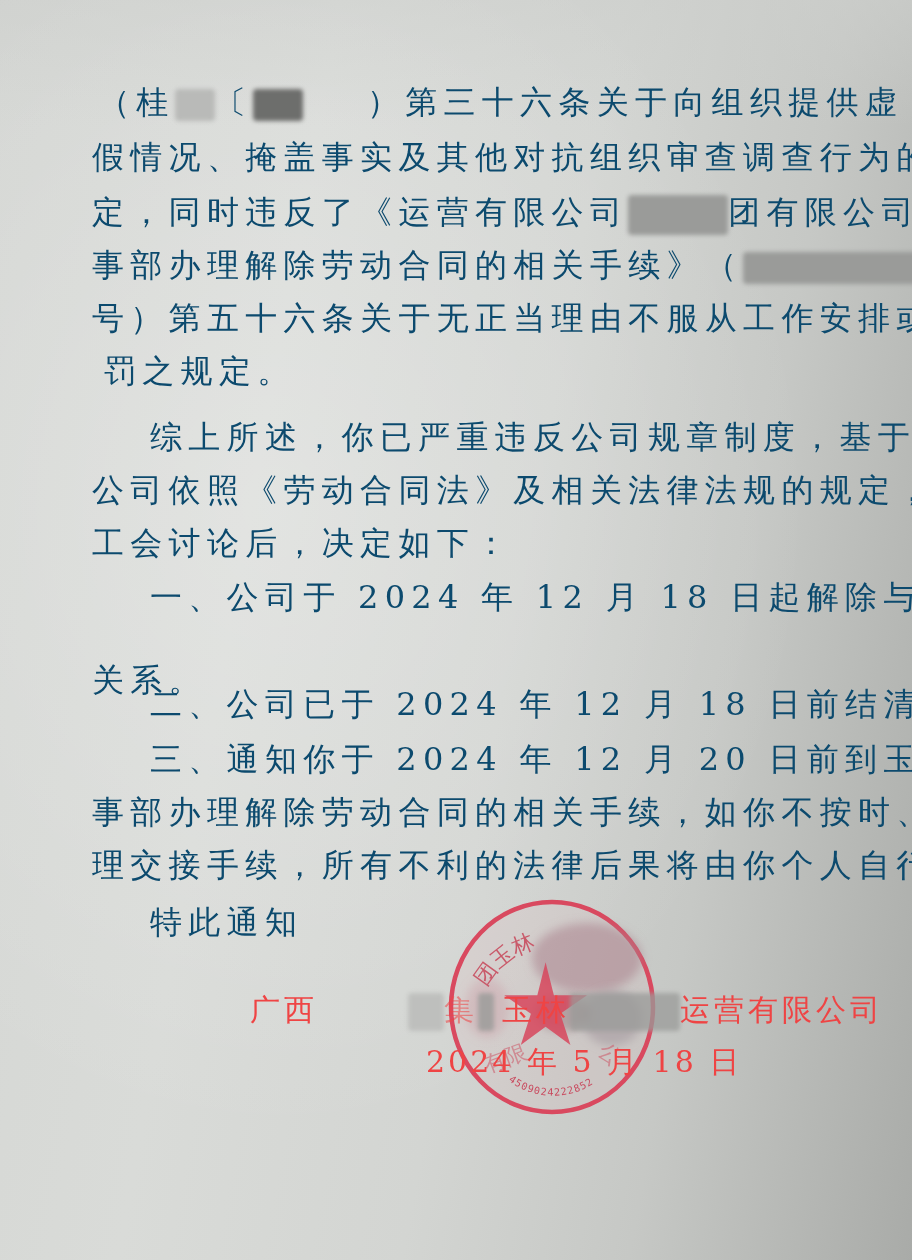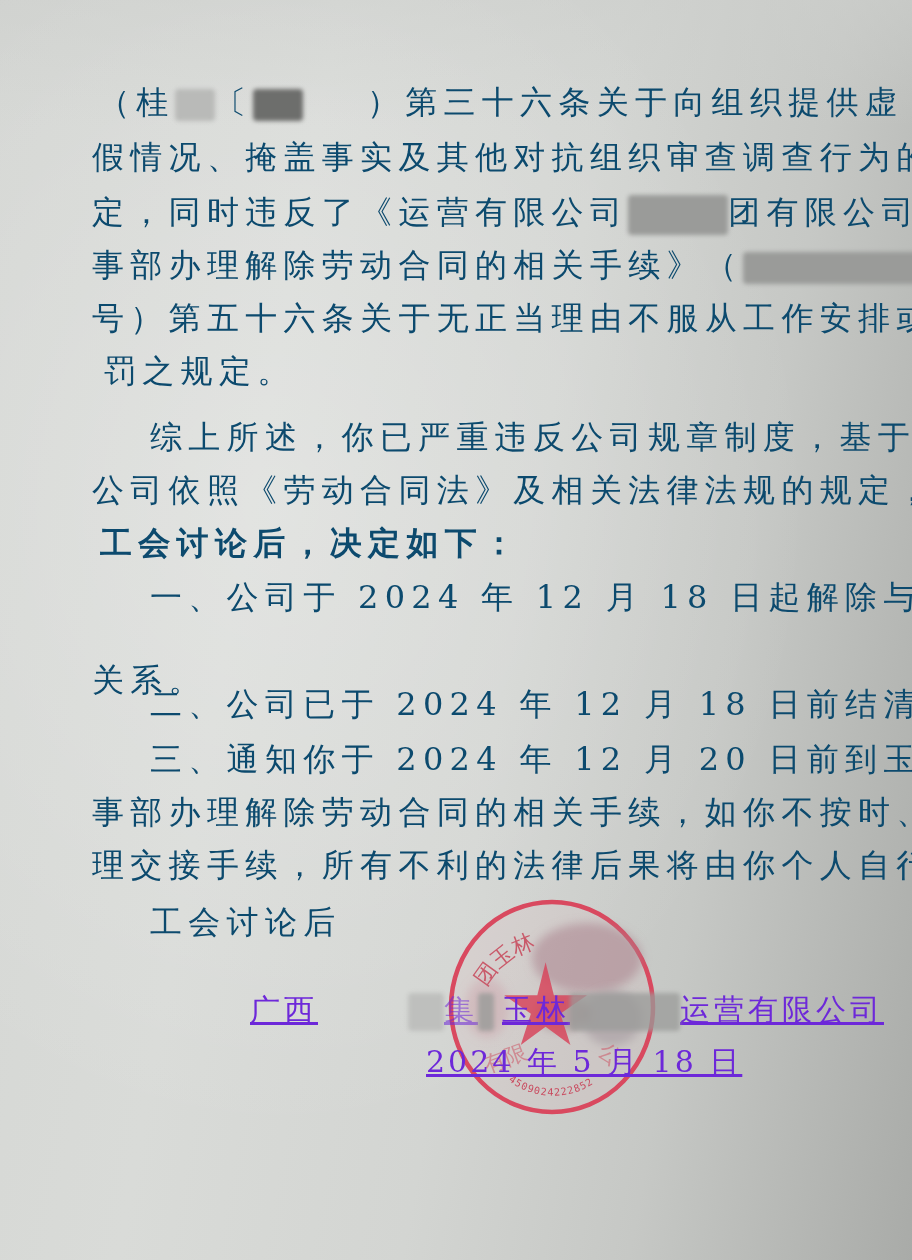--- a/index.html
+++ b/index.html
@@ -49,22 +49,21 @@
       width: 210px;
       height: 218px;
     }
     .stamp svg { width: 100%; height: 100%; }
     .sign-line {
       position: absolute;
       white-space: nowrap;
       font-size: 30px;
       line-height: 40px;
       letter-spacing: 4px;
-      color: #6d28d9;
-      text-decoration: underline;
+      color: #ef4444;
     }
   </style>
 </head>
 <body>
 
 <div class="paper"></div>
 
 <div class="line" style="left:98px; top:82px;">
   <span>（桂</span><span class="redact light" style="width:40px;"></span><span>〔</span><span class="redact dark" style="width:50px;"></span><span style="display:inline-block;width:64px;"></span><span>）第三十六条关于向组织提供虚</span>
 </div>
@@ -73,30 +72,30 @@
   <span>定，同时违反了《运营有限公司</span><span class="redact mid" style="width:100px; height:40px;"></span><span>团有限公司员工</span>
 </div>
 <div class="line" style="left:92px; top:245px;">
   <span>事部办理解除劳动合同的相关手续》（</span><span class="redact mid" style="width:180px;"></span><span>〕46</span>
 </div>
 <div class="line" style="left:92px; top:298px;">号）第五十六条关于无正当理由不服从工作安排或管理的处</div>
 <div class="line" style="left:104px; top:351px;">罚之规定。</div>
 
 <div class="line" style="left:150px; top:417px;">综上所述，你已严重违反公司规章制度，基于以上情况，</div>
 <div class="line" style="left:92px; top:470px;">公司依照《劳动合同法》及相关法律法规的规定，并经公司</div>
-<div class="line" style="left:100px; top:523px;font-weight:bold;">工会讨论后，决定如下：</div>
+<div class="line" style="left:92px; top:523px;">工会讨论后，决定如下：</div>
 
 <div class="line" style="left:150px; top:577px;">一、公司于 2024 年 12 月 18 日起解除与你的劳动合同</div>
 <div class="line" style="left:92px; top:660px;">关系。</div>
 <div class="line" style="left:150px; top:684px;">二、公司已于 2024 年 12 月 18 日前结清你的劳动报酬。</div>
 <div class="line" style="left:150px; top:739px;">三、通知你于 2024 年 12 月 20 日前到玉林公司党群人</div>
 <div class="line" style="left:92px; top:792px;">事部办理解除劳动合同的相关手续，如你不按时、按要求办</div>
 <div class="line" style="left:92px; top:845px;">理交接手续，所有不利的法律后果将由你个人自行承担。</div>
 
-<div class="line" style="left:150px; top:902px;">工会讨论后</div>
+<div class="line" style="left:150px; top:902px;">特此通知</div>
 
 <div class="stamp">
   <svg viewBox="0 0 210 218" xmlns="http://www.w3.org/2000/svg">
     <defs>
       <filter id="soft" x="-10%" y="-10%" width="120%" height="120%">
         <feGaussianBlur stdDeviation="0.6"></feGaussianBlur>
       </filter>
       <filter id="blurmore" x="-20%" y="-20%" width="140%" height="140%">
         <feGaussianBlur stdDeviation="5"></feGaussianBlur>
       </filter>

